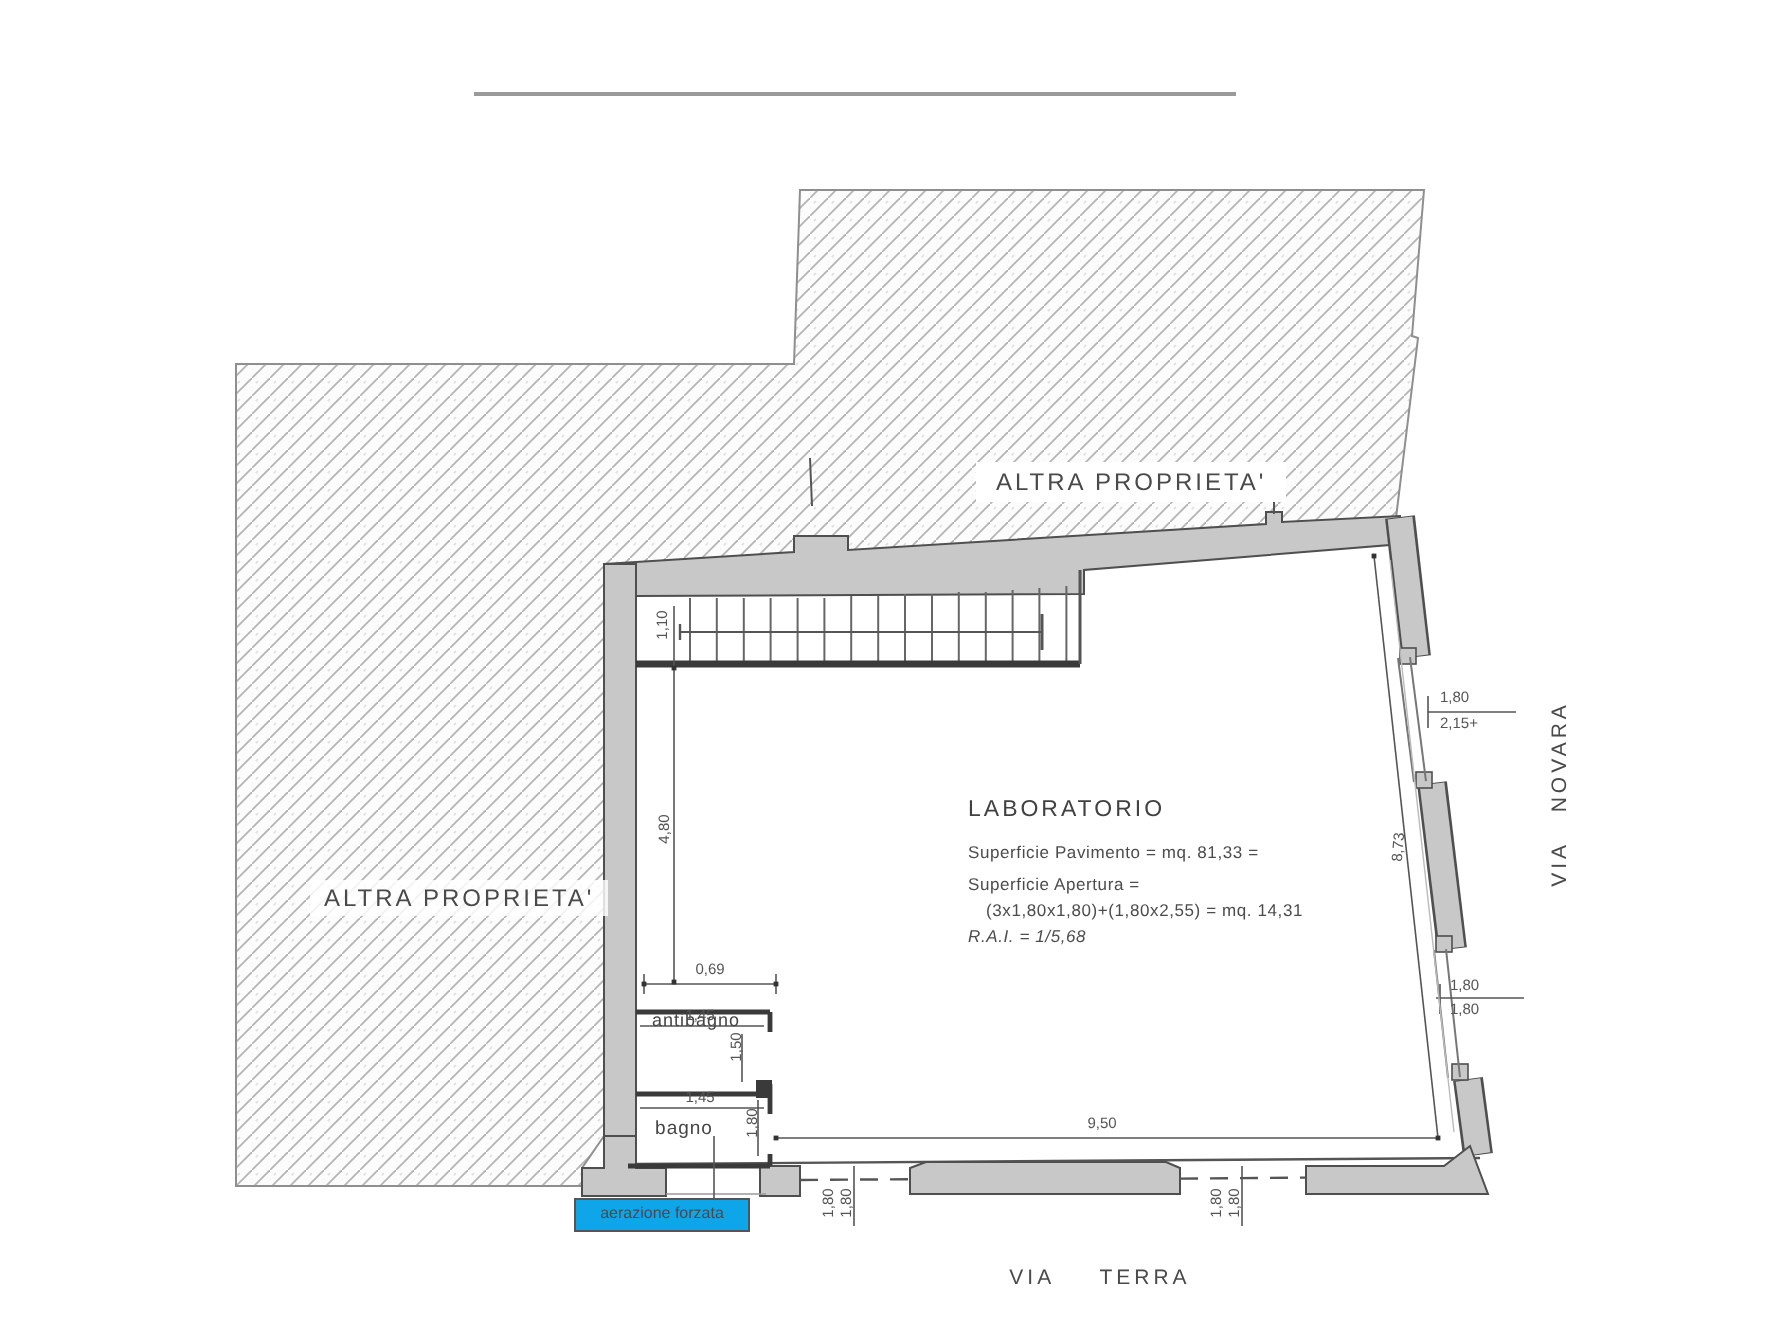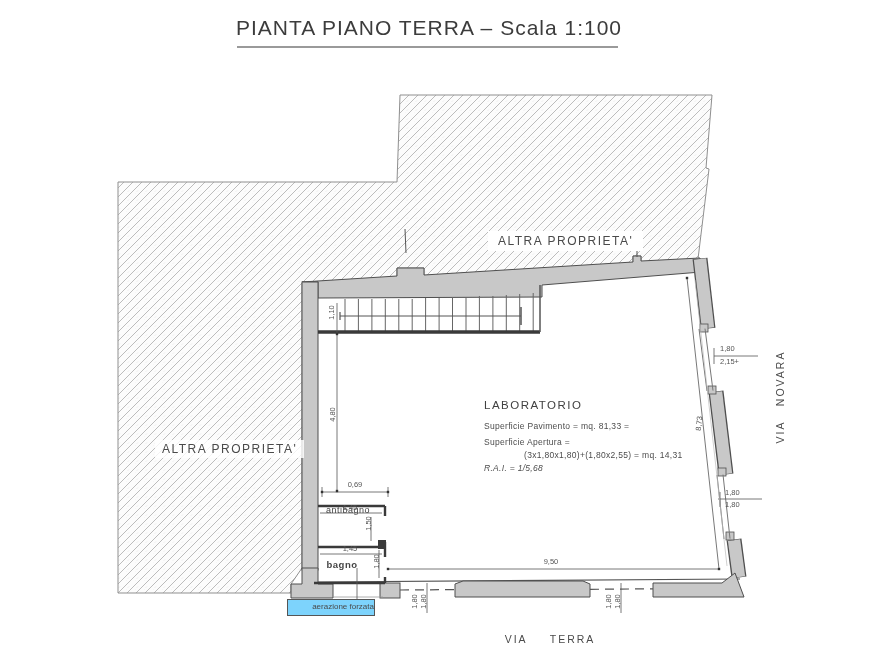--- a/index.html
+++ b/index.html
@@ -11,22 +11,22 @@
   .arealabel{font-size:12px;letter-spacing:1.5px;color:#4a4a4a;white-space:nowrap;margin-top:36px;}
   .whitebox{background:#fff;padding:3px 10px;}
   .halo{background:rgba(255,255,255,0.82);padding:2px 7px;}
   .roomtitle{font-size:11.5px;letter-spacing:1.5px;color:#414141;}
   .roominfo{font-size:8.5px;letter-spacing:0.3px;color:#4c4c4c;white-space:nowrap;}
   .roomsmall{font-size:9px;letter-spacing:0.5px;color:#454545;text-align:center;}
   .dim{font-size:7.5px;color:#555;white-space:nowrap;}
   .dimc{text-align:center;}
   .rot{transform:rotate(-90deg);transform-origin:center;text-align:center;}
   .street{font-size:10.5px;letter-spacing:2px;color:#4a4a4a;text-align:center;white-space:nowrap;}
-  .aer-box{border:1px solid #555;background:#7dd3fc;font-size:8px;color:#4a4a4a;
-           text-align:right;line-height:13px;white-space:nowrap;}
+  .aer-box{border:1px solid #555;background:#0ea5e9;font-size:8px;color:#4a4a4a;
+           text-align:center;line-height:13px;white-space:nowrap;}
   svg{position:absolute;left:0;top:0;}
 </style>
 </head>
 <body>
 
 <div id="canvas">
 
   <svg width="893" height="670" viewBox="0 0 893 670">
     <defs>
       <pattern id="hatch" patternUnits="userSpaceOnUse" width="9" height="9">
@@ -140,34 +140,33 @@
         <rect x="335.8" y="489.8" width="2.4" height="2.4"></rect>
         <rect x="320.8" y="490.8" width="2.4" height="2.4"></rect>
         <rect x="386.8" y="490.8" width="2.4" height="2.4"></rect>
         <rect x="386.8" y="567.8" width="2.4" height="2.4"></rect>
         <rect x="717.8" y="567.8" width="2.4" height="2.4"></rect>
         <rect x="685.8" y="276.8" width="2.4" height="2.4"></rect>
       </g>
     </g>
   </svg>
 
-  <div class="abs title" style="left:236px;top:16px;">PIANTA PIANO TERRA – Scala 1:100</div>
   <div class="abs underline" style="left:237px;top:46px;width:381px;"></div>
 
   <div class="abs arealabel whitebox" style="left:488px;top:195px;">ALTRA PROPRIETA'</div>
   <div class="abs arealabel halo" style="left:155px;top:404px;">ALTRA PROPRIETA'</div>
 
   <div class="abs roomtitle" style="left:484px;top:399px;">LABORATORIO</div>
   <div class="abs roominfo" style="left:484px;top:421px;">Superficie Pavimento = mq. 81,33 =</div>
   <div class="abs roominfo" style="left:484px;top:437px;">Superficie Apertura =</div>
-  <div class="abs roominfo" style="left:496px;top:450px;padding-left:28px;">(3x1,80x1,80)+(1,80x2,55) = mq. 14,31</div>
+  <div class="abs roominfo" style="left:465px;top:450px;padding-left:28px;">(3x1,80x1,80)+(1,80x2,55) = mq. 14,31</div>
   <div class="abs roominfo" style="left:484px;top:463px;font-style:italic;">R.A.I. = 1/5,68</div>
 
   <div class="abs roomsmall" style="left:318px;top:505px;width:60px;">antibagno</div>
-  <div class="abs roomsmall" style="left:318px;top:559px;width:48px;font-size:9.5px;font-weight:bold;">bagno</div>
+  <div class="abs roomsmall" style="left:318px;top:559px;width:48px;font-size:9.5px;">bagno</div>
 
   <div class="abs aer-box" style="left:287px;top:599px;width:86px;height:15px;">aerazione forzata</div>
 
   <div class="abs street rot" style="left:695px;top:391px;width:170px;word-spacing:10px;">VIA  NOVARA</div>
   <div class="abs street" style="left:480px;top:633px;width:140px;word-spacing:18px;">VIA  TERRA</div>
 
   <div class="abs dim rot" style="left:320px;top:308px;width:22px;">1,10</div>
   <div class="abs dim rot" style="left:321px;top:410px;width:22px;">4,80</div>
   <div class="abs dim dimc" style="left:335px;top:480px;width:40px;">0,69</div>
   <div class="abs dim dimc" style="left:330px;top:503px;width:40px;">1,45</div>

